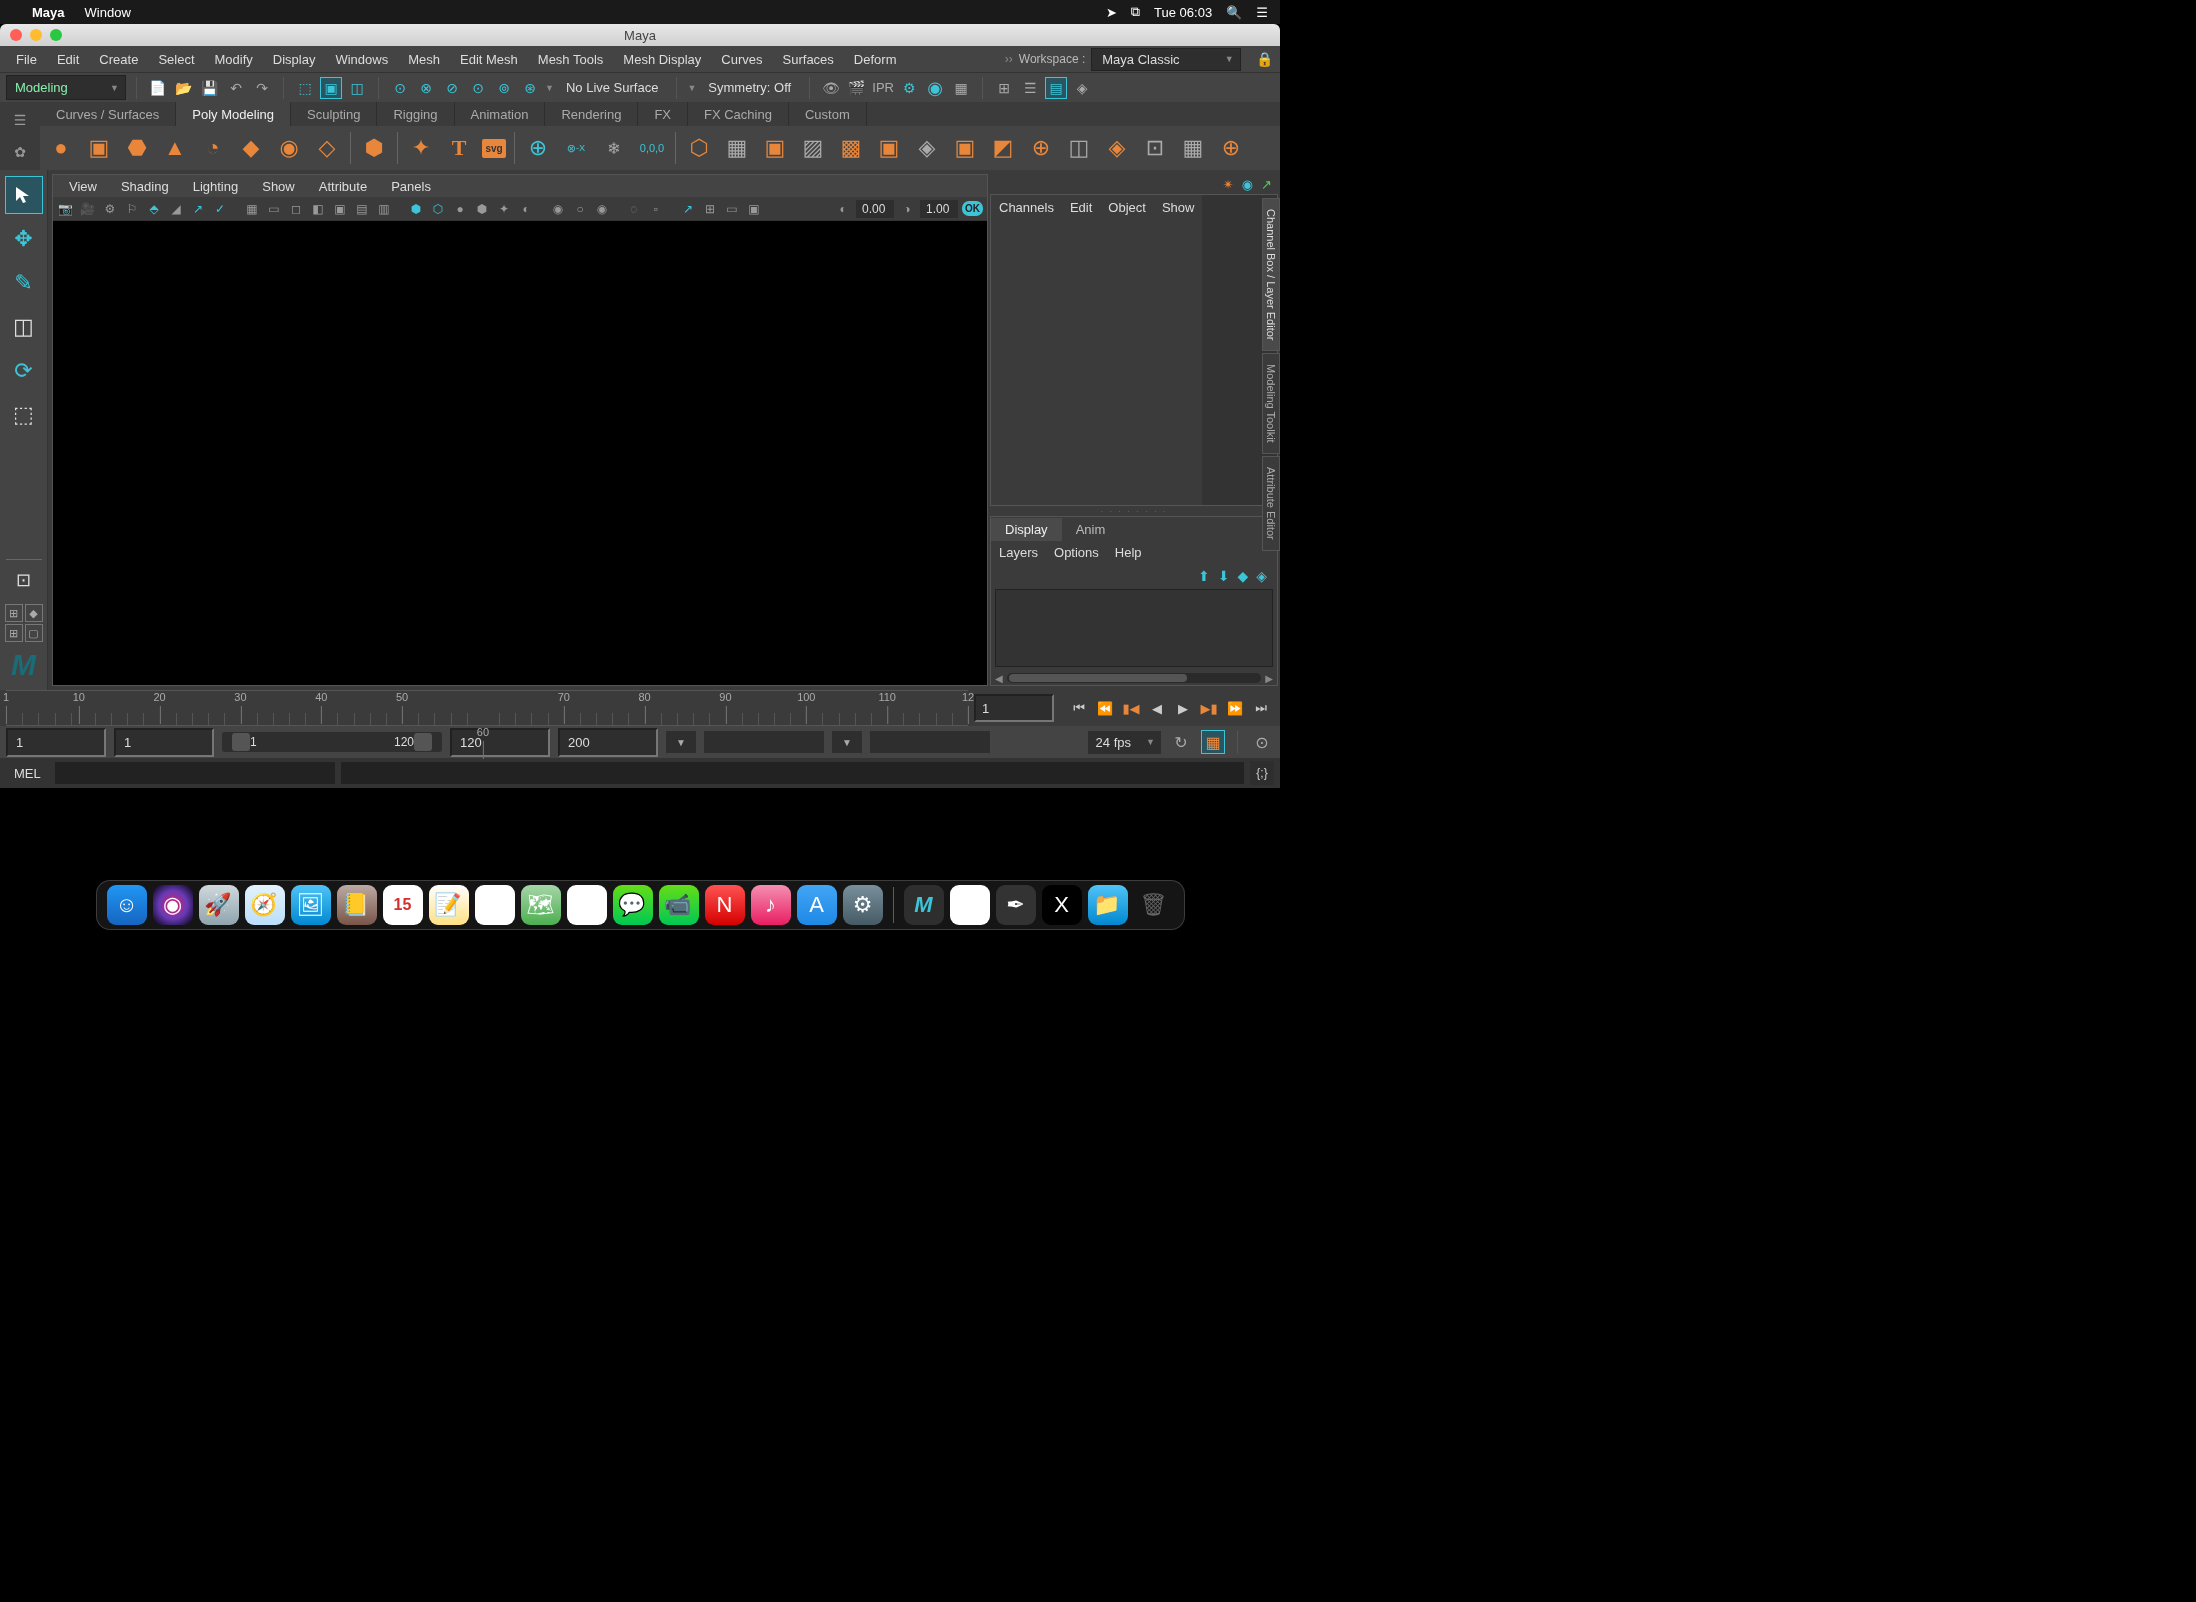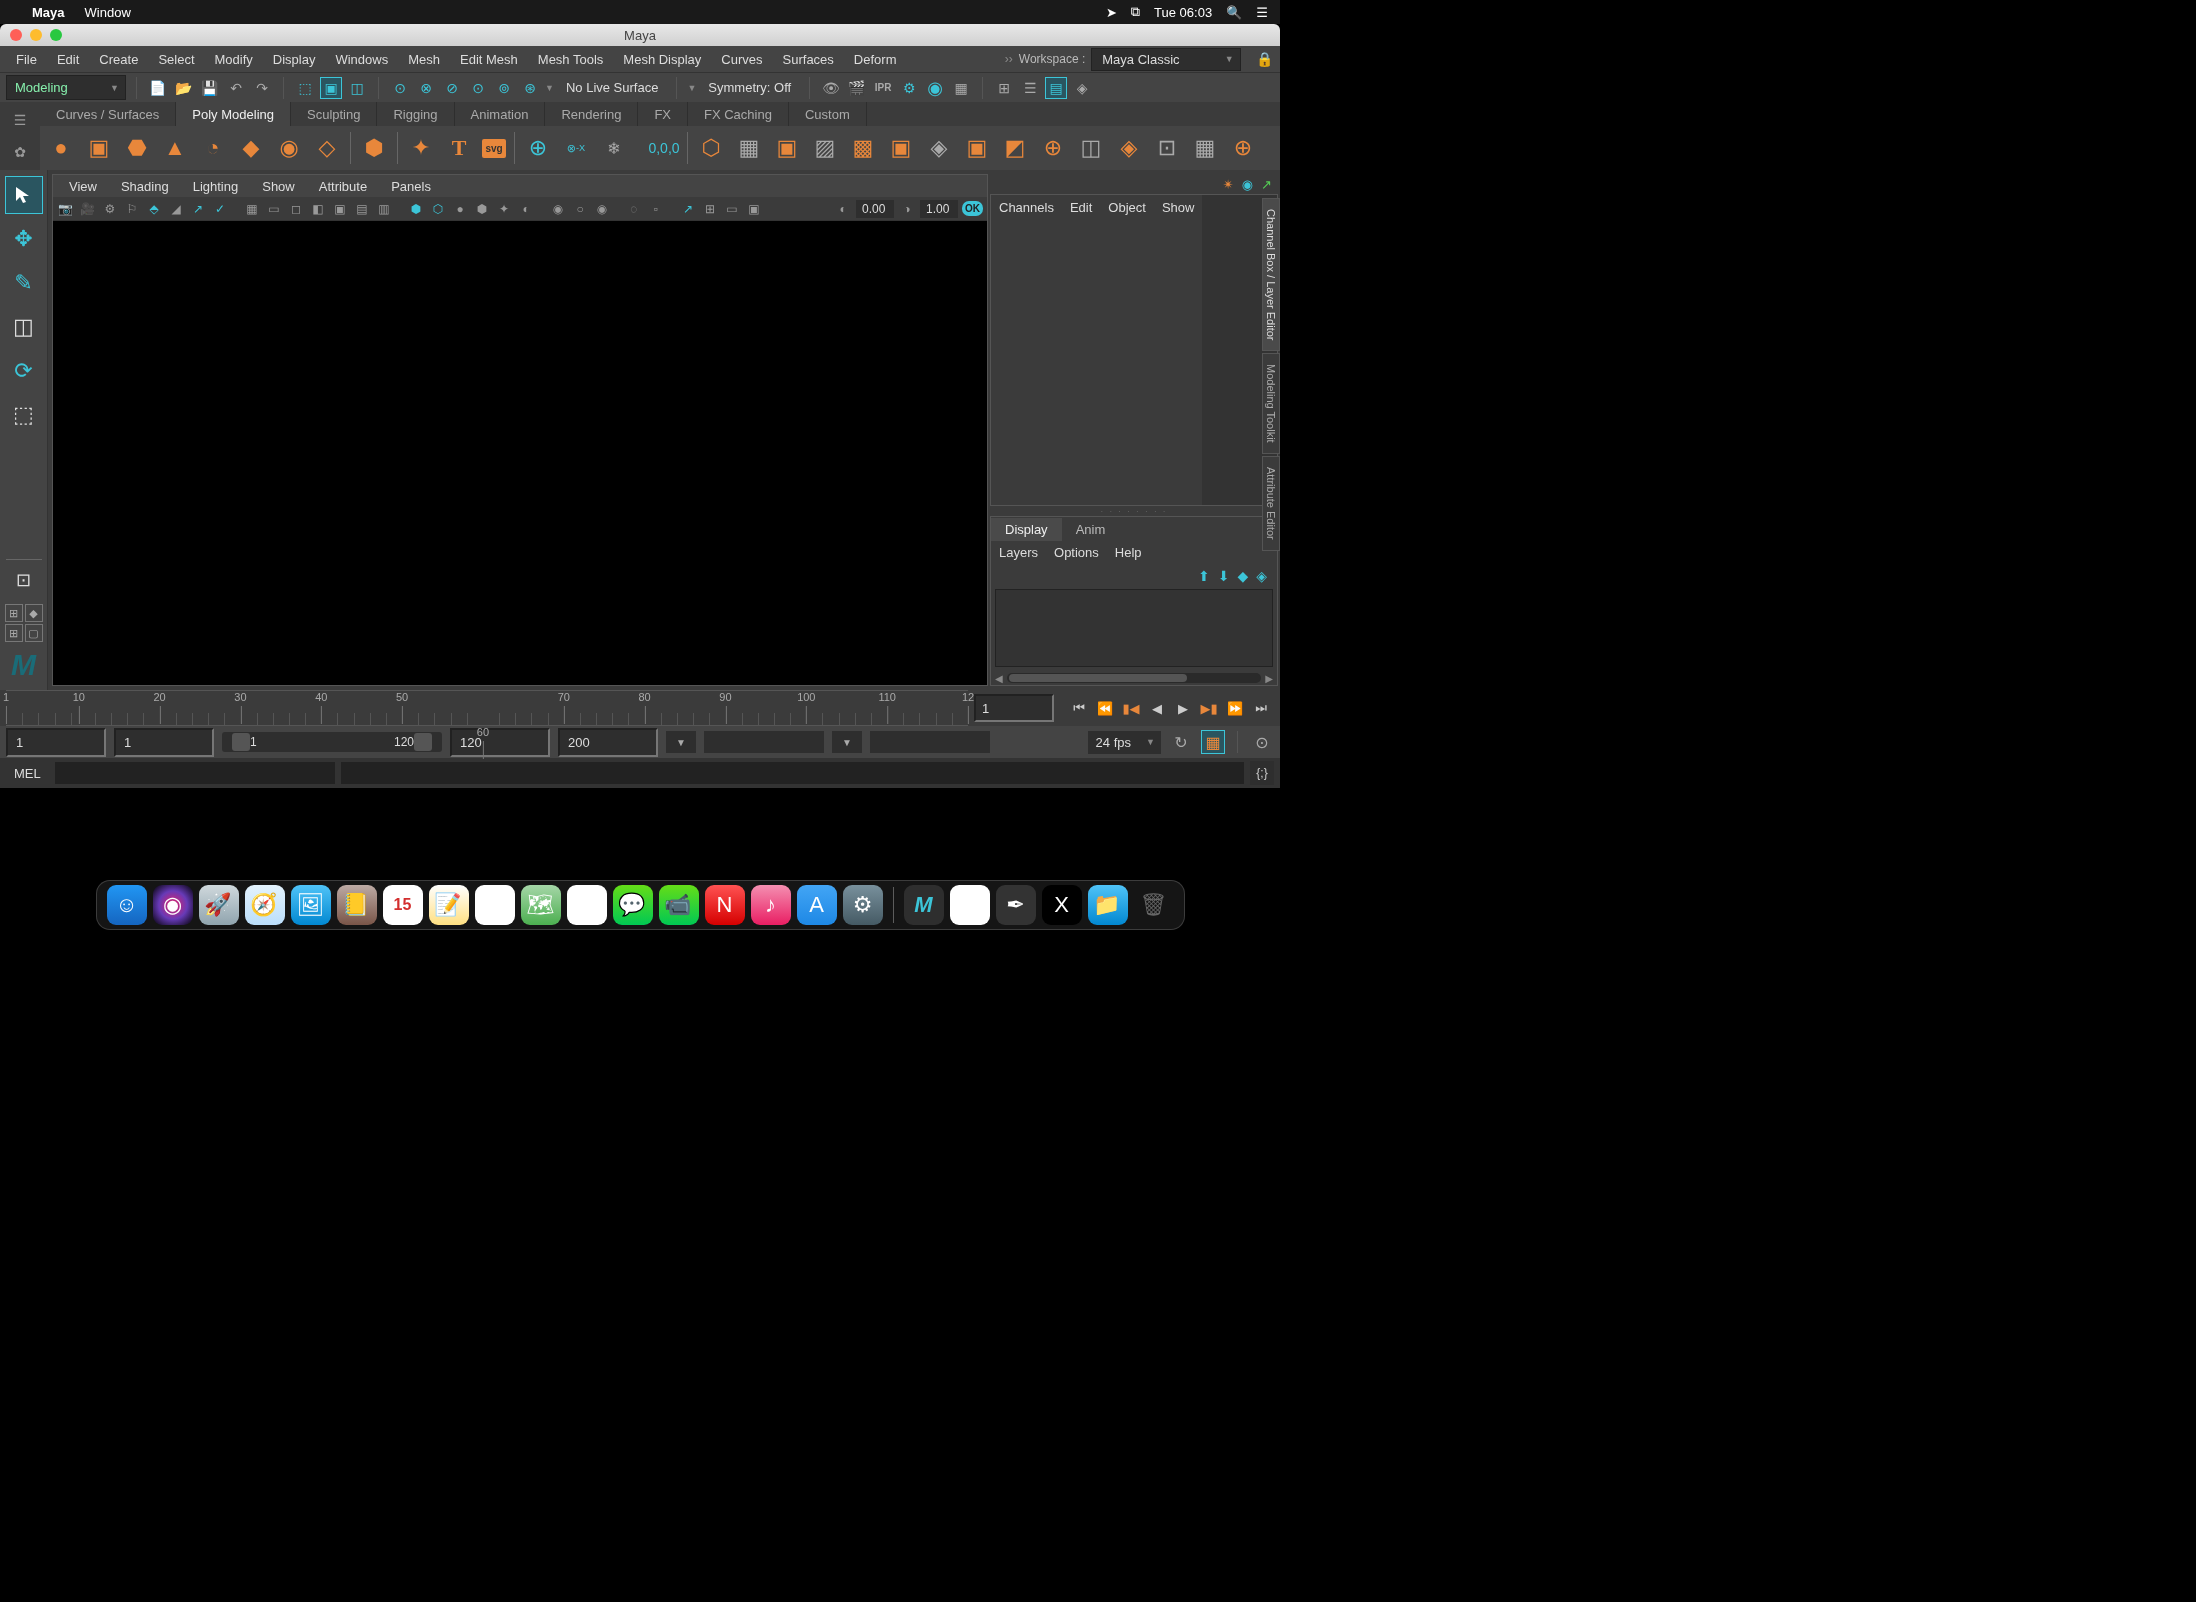--- a/index.html
+++ b/index.html
@@ -202,21 +202,21 @@
   <span class="tb-icon cyan">⊚</span>
   <span class="tb-icon cyan">⊛</span>
   <span style="color:#888;font-size:9px;">▼</span>
   <span class="field-text">No Live Surface</span>
   <div class="vsep"></div>
   <span style="color:#888;font-size:9px;">▼</span>
   <span class="field-text">Symmetry: Off</span>
   <div class="vsep"></div>
   <span class="tb-icon">👁</span>
   <span class="tb-icon">🎬</span>
-  <span class="tb-icon" style="font-size:10px;font-weight:bold;">IPR</span>
+  <span class="tb-icon" style="font-size:13px;">IPR</span>
   <span class="tb-icon cyan">⚙</span>
   <span class="tb-icon cyan" style="font-size:18px;">◉</span>
   <span class="tb-icon">▦</span>
   <div class="vsep"></div>
   <span class="tb-icon">⊞</span>
   <span class="tb-icon">☰</span>
   <span class="tb-icon cyan cyan-bg">▤</span>
   <span class="tb-icon">◈</span>
 </div>
 
@@ -249,21 +249,21 @@
       <div style="width:1px;height:32px;background:#666;"></div>
       <span class="shelf-ic">⬢</span>
       <div style="width:1px;height:32px;background:#666;"></div>
       <span class="shelf-ic">✦</span>
       <span class="shelf-ic" style="font-family:serif;font-weight:bold;">T</span>
       <span class="svg-badge">svg</span>
       <div style="width:1px;height:32px;background:#666;"></div>
       <span class="shelf-ic special">⊕</span>
       <span class="shelf-ic special" style="font-size:11px;">⊗<sub style="color:#3cc5d8">-X</sub></span>
       <span class="shelf-ic special" style="color:#aaa;font-size:16px">❄</span>
-      <span class="shelf-ic special" style="color:#3cc5d8;font-size:14px;margin-left:12px;">0,0,0</span>
+      <span class="shelf-ic special" style="color:#3cc5d8;font-size:11px;">0,0,0</span>
       <div style="width:1px;height:32px;background:#666;"></div>
       <span class="shelf-ic">⬡</span>
       <span class="shelf-ic" style="color:#aaa">▦</span>
       <span class="shelf-ic">▣</span>
       <span class="shelf-ic" style="color:#aaa">▨</span>
       <span class="shelf-ic">▩</span>
       <span class="shelf-ic">▣</span>
       <span class="shelf-ic" style="color:#aaa">◈</span>
       <span class="shelf-ic">▣</span>
       <span class="shelf-ic">◩</span>

